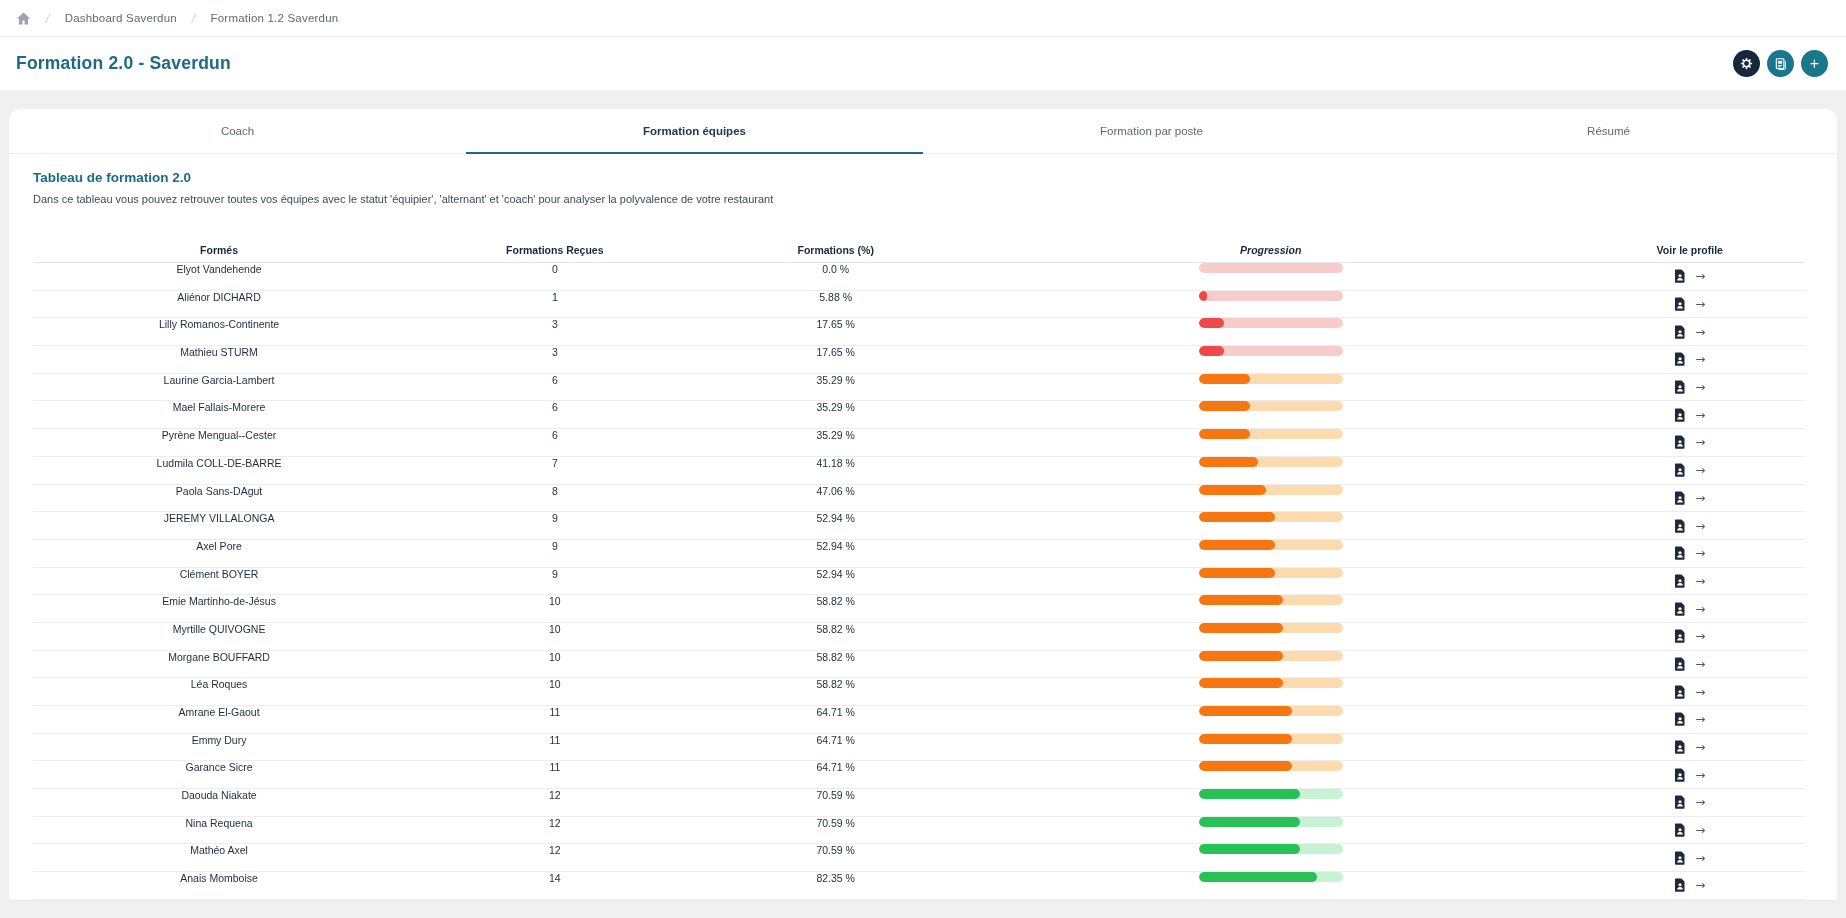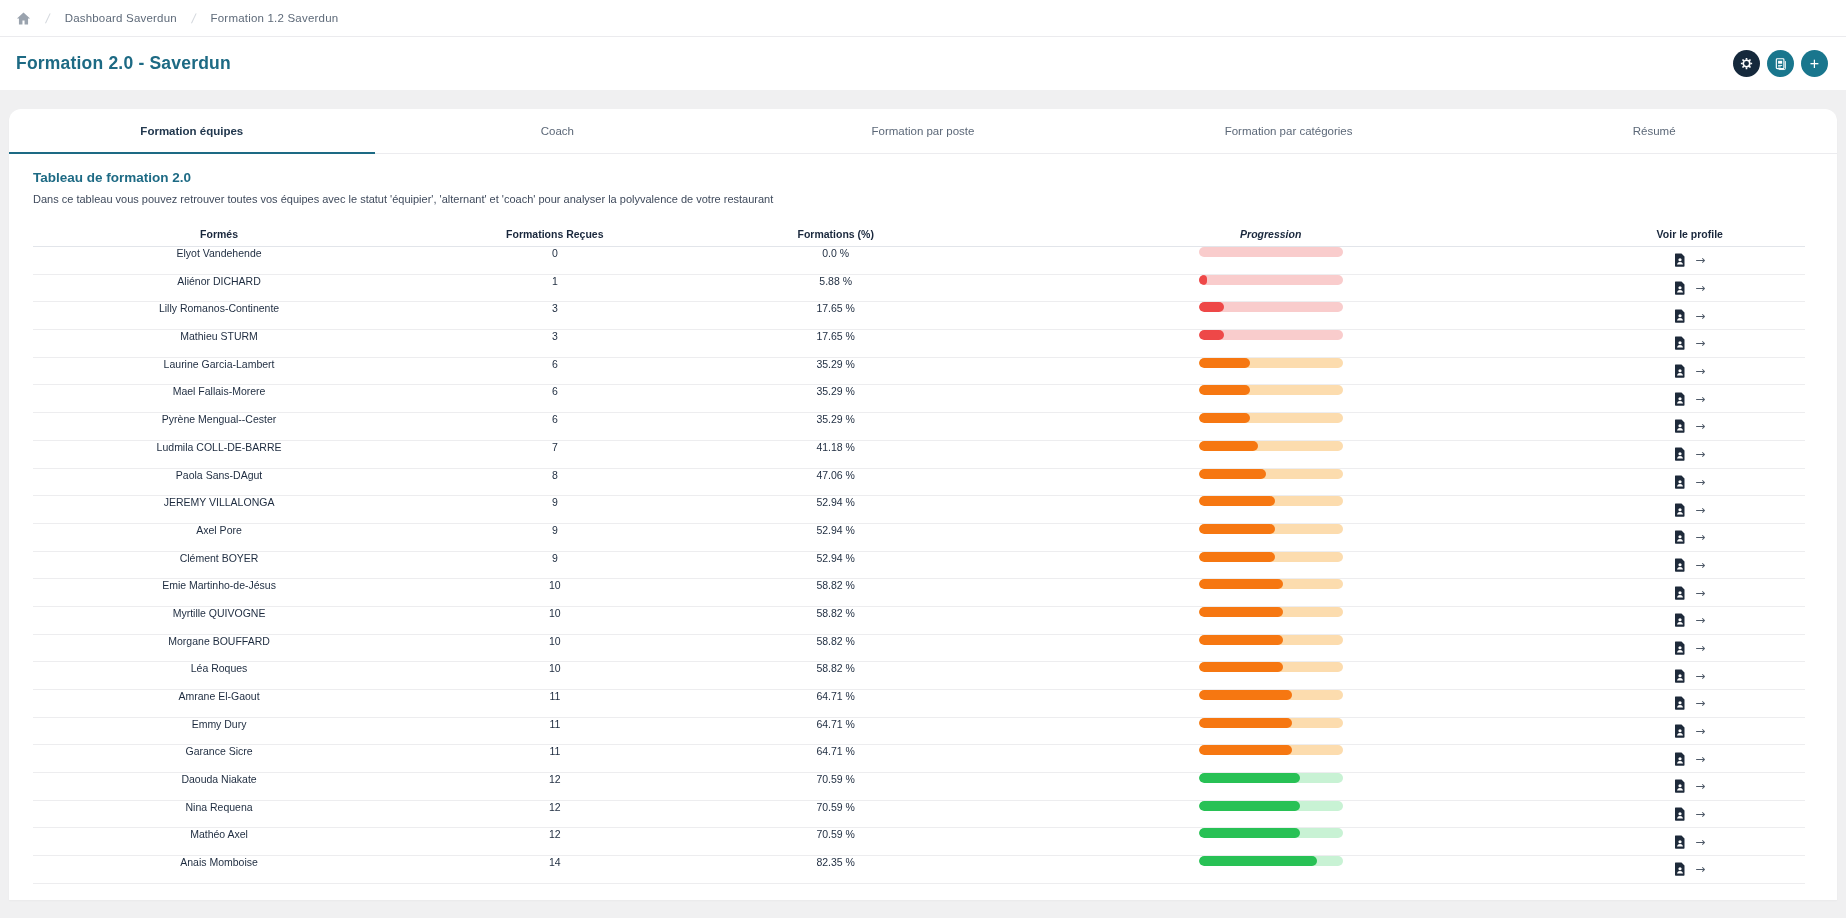--- a/index.html
+++ b/index.html
@@ -36,21 +36,21 @@
   .tab.active { color:#22384e; font-weight:600; }
   .tab.active::after { content:""; position:absolute; left:0; right:0; bottom:-1px;
     height:2px; background:#1d6a84; }
 
   
   .content { padding:16px 32px 0 24px; }
   .section-title { font-size:13.5px; font-weight:700; color:#1d6a84; }
   .section-desc { font-size:11px; color:#3f4a5c; margin-top:8px; }
 
   
-  .table { margin-top:16px; }
+  .table { margin-top:32px; }
   .thead { display:flex; align-items:center; height:26px; border-bottom:1px solid #e2e5ea; }
   .th { font-size:10.5px; font-weight:700; color:#19273c; text-align:center; }
   .c1 { width:21%; } .c2 { width:16.9%; } .c3 { width:14.8%; }
   .c4 { width:34.3%;font-style:italic; } .c5 { width:13%; }
   .trow { display:flex; height:27.7px; border-bottom:1px solid #ededef; }
   .td { font-size:10.5px; color:#1d2b3f; text-align:center; }
   .bar-wrap { display:flex; justify-content:center; }
   .bar-track { width:144px; height:10px; border-radius:5px; overflow:hidden; position:relative; }
   .bar-fill { height:10px; border-radius:5px; position:absolute; left:0; top:0; }
   .profile-cell { display:flex; align-items:center; justify-content:center; gap:9px; }
@@ -99,24 +99,23 @@
     </button>
     <button class="cbtn teal">
       <span class="plus-glyph">+</span>
     </button>
   </div>
 </div>
 
 <div class="card">
 
   <div class="tabs">
+    <div class="tab">Coach</div>
     <div class="tab active">Formation équipes</div>
-    <div class="tab">Coach</div>
     <div class="tab">Formation par poste</div>
-    <div class="tab">Formation par catégories</div>
     <div class="tab">Résumé</div>
   </div>
 
   <div class="content">
     <div class="section-title">Tableau de formation 2.0</div>
     <div class="section-desc">Dans ce tableau vous pouvez retrouver toutes vos équipes avec le statut 'équipier', 'alternant' et 'coach' pour analyser la polyvalence de votre restaurant</div>
 
     <div class="table">
       <div class="thead">
         <div class="th c1">Formés</div>

